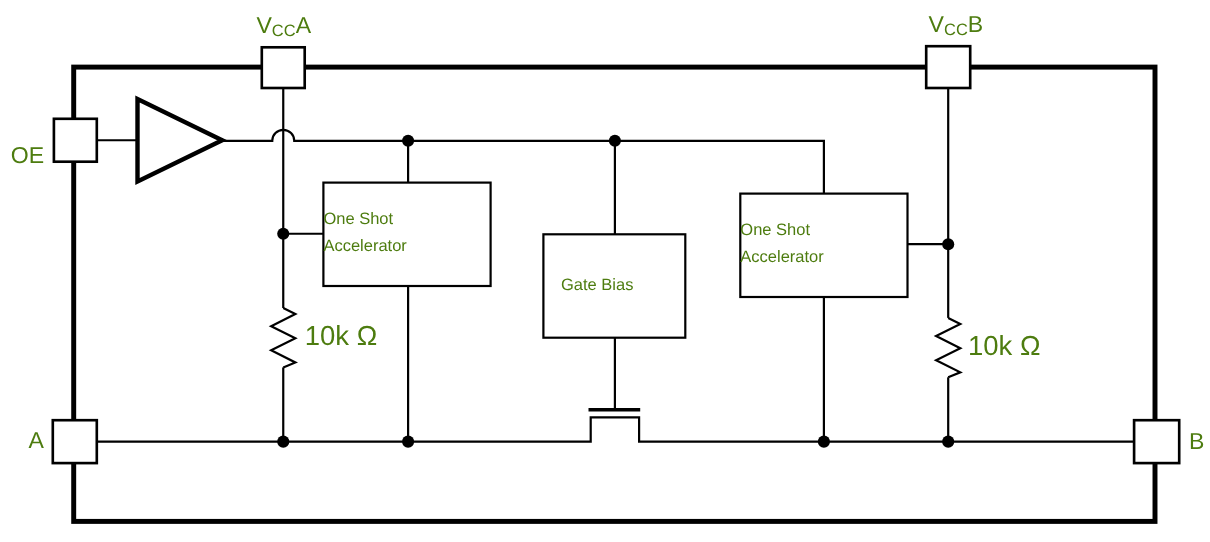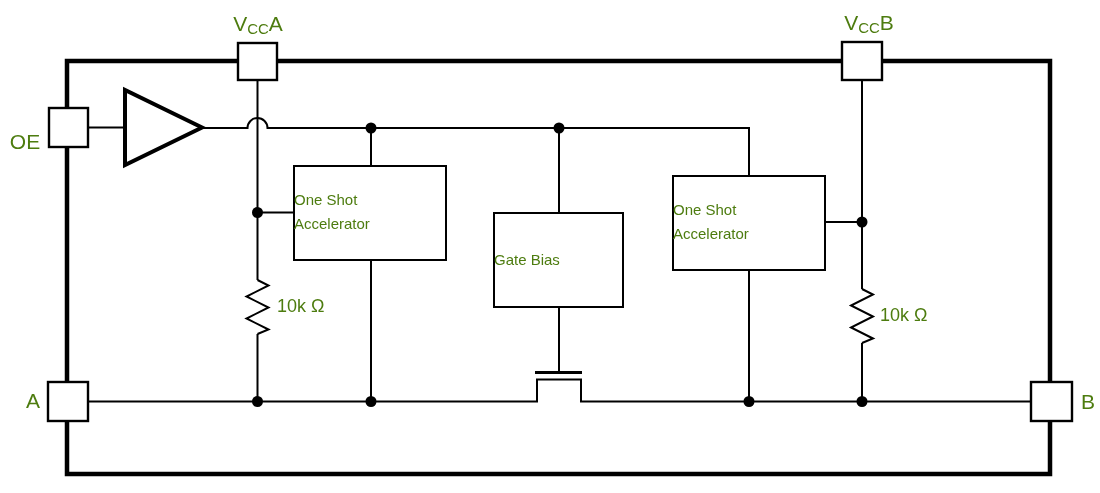--- a/index.html
+++ b/index.html
@@ -19,21 +19,21 @@
     white-space: nowrap;
     -webkit-user-select: none;
     user-select: none;
   }
   .pin-label { font-size: 21px; line-height: 22px; }
   .pin-label .sub { font-size: 15px; position: relative; top: 3px; letter-spacing: 0; }
   .block-label {
     font-size: 15px;
     line-height: 24px;
   }
-  .res-label { font-size: 18px; line-height: 22px; }
+  .res-label { font-size: 25px; line-height: 22px; }
   .center { text-align: center; }
 </style>
 </head>
 <body>
 
 <div id="stage">
 
   <svg width="1100" height="493" viewBox="0 0 1100 493">
 
     <rect x="67" y="61" width="983" height="413" fill="none" stroke="#000000" stroke-width="4.5"></rect>
@@ -96,19 +96,19 @@
   <div class="label block-label" style="left:294px; top:188px; width:152px;">
     <div>One Shot</div>
     <div>Accelerator</div>
   </div>
 
   <div class="label block-label" style="left:673px; top:198px; width:152px;">
     <div>One Shot</div>
     <div>Accelerator</div>
   </div>
 
-  <div class="label block-label" style="left:494px; top:248px; width:129px;">Gate Bias</div>
+  <div class="label block-label" style="left:494px; top:248px; width:129px;padding-left:16px;">Gate Bias</div>
 
   <div class="label res-label" style="left:277px; top:295px;">10k Ω</div>
 
   <div class="label res-label" style="left:880px; top:304px;">10k Ω</div>
 
 </div>
 
 </body></html>

